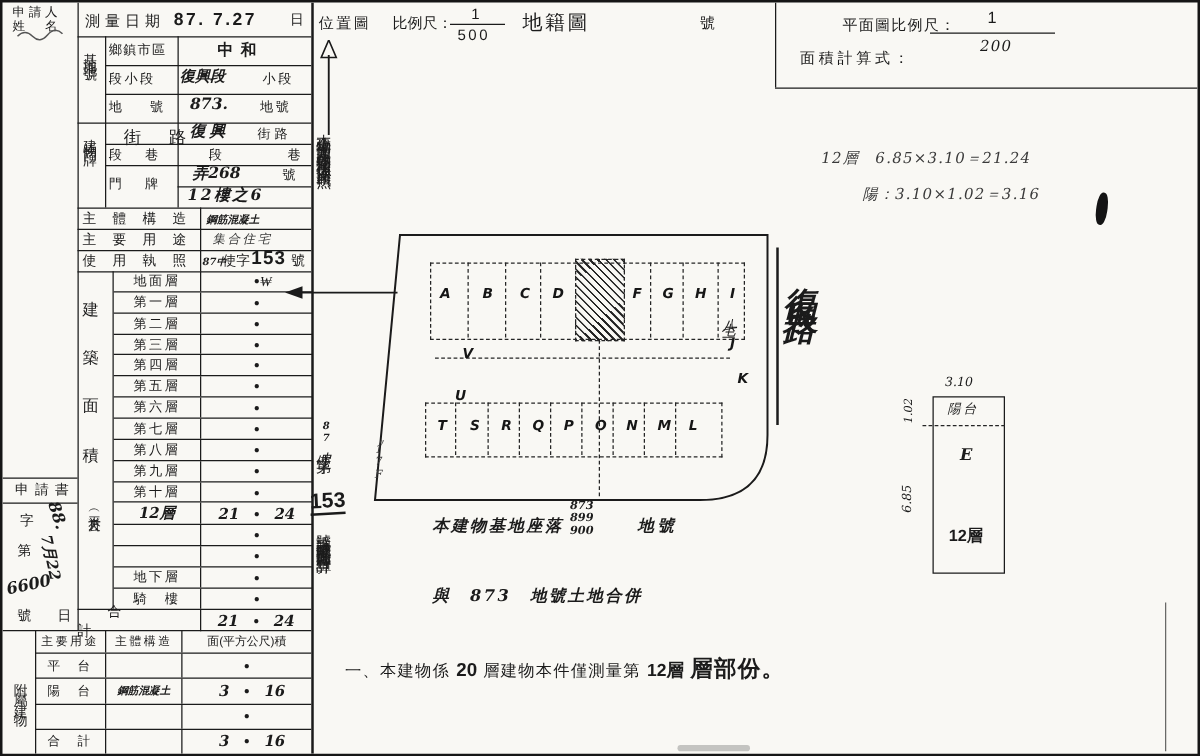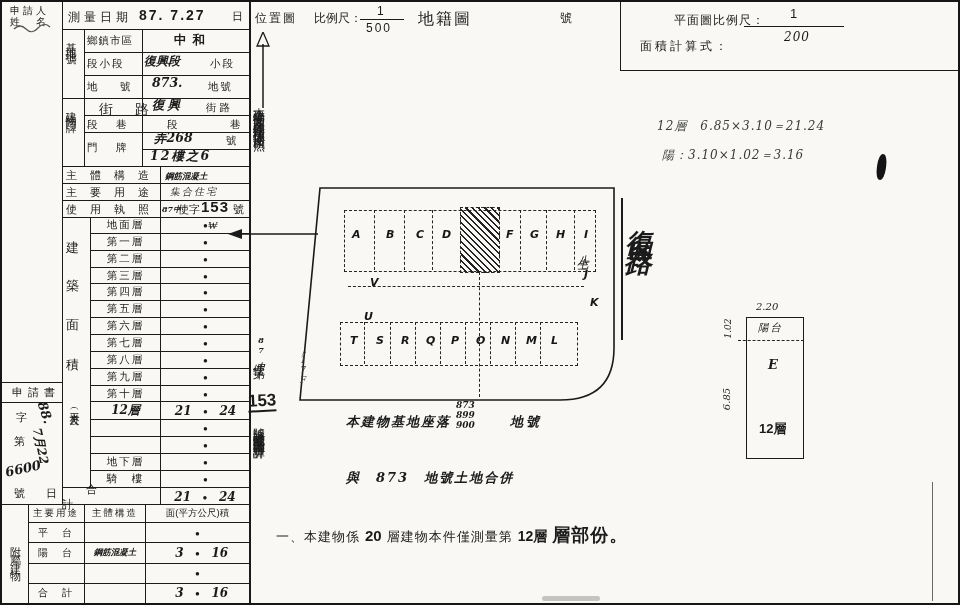--- a/index.html
+++ b/index.html
@@ -331,21 +331,21 @@
     <polygon points="9,0 3,14 15,14" fill="none" stroke="#1b1b1b" stroke-width="1.3"></polygon>
   </svg>
 
   <span class="t" style="left:638px;top:12px;font-size:12px;letter-spacing:1px;margin-left:34px;">平面圖比例尺：</span>
   <span class="t" style="left:788px;top:5px;font-size:13px;">1</span>
   <div class="hl" style="left:742px;top:24px;width:100px;"></div>
   <span class="t hw" style="left:782px;top:29px;font-size:12px;letter-spacing:1px;">200</span>
   <span class="t" style="left:638px;top:38px;font-size:12px;letter-spacing:3px;">面積計算式：</span>
 
   <span class="t hw thin" style="left:655px;top:118px;font-size:12px;letter-spacing:1px;">12層　6.85×3.10＝21.24</span>
-  <span class="t hw thin" style="left:660px;top:147px;font-size:12px;letter-spacing:1px;">陽：3.10×1.02＝3.16</span>
+  <span class="t hw thin" style="left:688px;top:147px;font-size:12px;letter-spacing:1px;">陽：3.10×1.02＝3.16</span>
 
   <div style="position:absolute;left:290px;top:178px;width:335px;height:230px;">
     <svg width="335" height="230" viewBox="0 0 335 230" style="position:absolute;left:0;top:0;">
       <path d="M28,8 L322,8 L322,168 Q322,220 268,220 L8,220 Z" fill="none" stroke="#1b1b1b" stroke-width="1.6"></path>
     </svg>
 
     <div class="band" style="left:52px;top:30px;width:250px;height:60px;"></div>
     <div class="dashv" style="left:82px;top:30px;height:60px;"></div>
     <div class="dashv" style="left:112px;top:30px;height:60px;"></div>
     <div class="dashv" style="left:140px;top:30px;height:60px;"></div>
@@ -400,21 +400,21 @@
   <span class="t vt hwb" style="left:624px;top:207px;font-size:26px;letter-spacing:10px;">復興路</span>
   <span class="t vt hw" style="left:575px;top:244px;font-size:11px;letter-spacing:3px;">八七三</span>
 
   <span class="t hwb" style="left:344px;top:413px;font-size:13px;letter-spacing:2px;">本建物基地座落</span>
   <span class="t hwb" style="left:454px;top:399px;font-size:9px;">873</span>
   <span class="t hwb" style="left:454px;top:409px;font-size:9px;">899</span>
   <span class="t hwb" style="left:454px;top:419px;font-size:9px;">900</span>
   <span class="t hwb" style="left:508px;top:413px;font-size:13px;letter-spacing:3px;">地號</span>
   <span class="t hwb" style="left:344px;top:469px;font-size:13px;letter-spacing:2px;">與　873　地號土地合併</span>
 
-  <span class="t hw" style="left:754px;top:300px;font-size:10px;">2.20</span>
+  <span class="t hw" style="left:754px;top:300px;font-size:10px;">3.10</span>
   <div style="position:absolute;left:744px;top:315px;width:56px;height:140px;border:1.5px solid #1b1b1b;"></div>
   <span class="t hw" style="left:756px;top:320px;font-size:10.5px;letter-spacing:2px;">陽台</span>
   <div class="dashh" style="left:736px;top:338px;width:66px;"></div>
   <span class="t hw" style="left:716px;top:322px;font-size:9px;transform:rotate(-90deg);">1.02</span>
   <span class="t hw" style="left:714px;top:392px;font-size:10px;transform:rotate(-90deg);">6.85</span>
   <span class="t hwb" style="left:766px;top:356px;font-size:13px;">E</span>
   <span class="t stamp" style="left:757px;top:420px;font-size:13px;">12層</span>
 
   <div class="t" style="left:274px;top:524px;display:flex;align-items:baseline;gap:5px;">
     <span style="font-size:13px;letter-spacing:1px;">一、本建物係</span>

